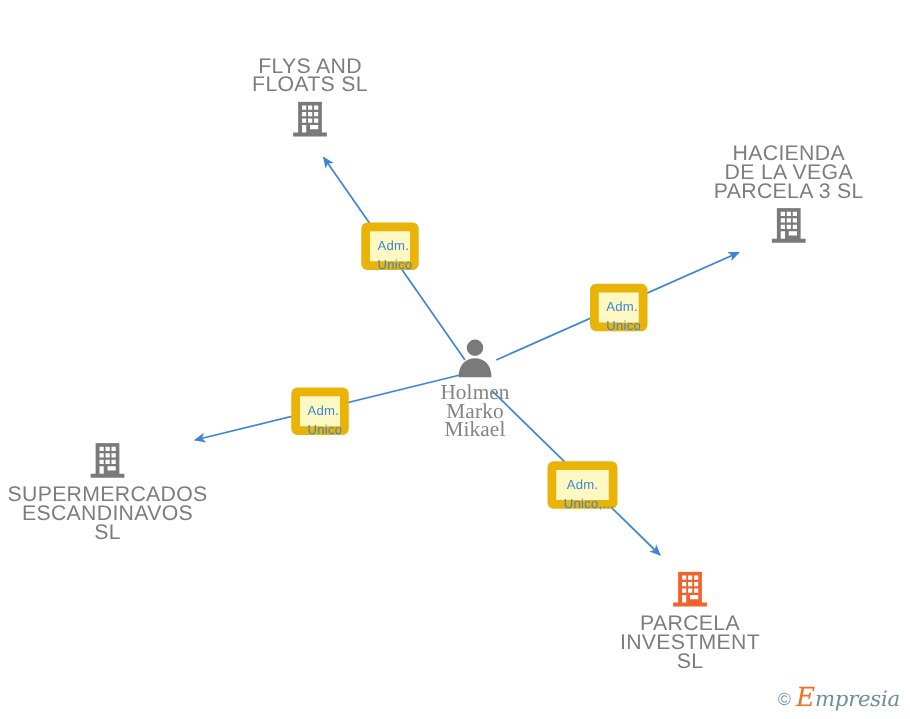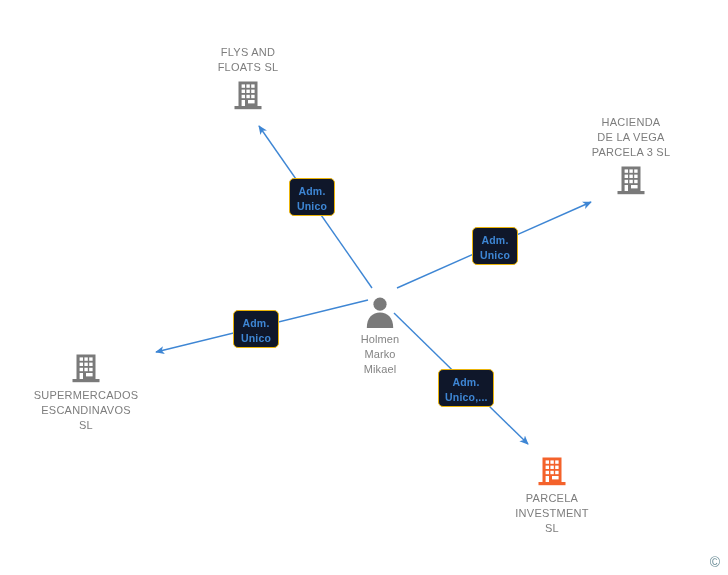--- a/index.html
+++ b/index.html
@@ -38,48 +38,47 @@
     margin-left: -80px;
     text-align: center;
   }
   .node-icon {
     display: block;
     margin: 0 auto;
     line-height: 0;
   }
   .node-label {
     display: block;
-    font-size: 11px;
+    font-size: 17px;
     line-height: 15px;
     color: #7d7d7d;
     letter-spacing: 0.25px;
     white-space: pre-line;
   }
   .node-label.person {
     color: #848484;
     letter-spacing: 0.1px;
   }
   .node.label-above .node-label { margin-bottom: 4px; }
   .node.label-below .node-label { margin-top: 4px; }
 
   
   .edge-label {
     position: absolute;
     box-sizing: border-box;
-    background: #0f172a;
-    border: 1px solid #eab308;
+    background: #fef9c3;
+    border: 7px solid #eab308;
     border-radius: 5px;
     color: #3e86d4;
     font-size: 10.5px;
     line-height: 15px;
     text-align: center;
     padding: 5px 6px 6px 6px;
     white-space: pre-line;
     letter-spacing: 0.2px;
-    font-weight: bold;
   }
   
   #watermark {
     position: absolute;
     right: 8px;
     bottom: 6px;
     display: flex;
     align-items: center;
     gap: 4px;
     user-select: none;
@@ -116,21 +115,21 @@
 
     <line x1="372" y1="288" x2="259" y2="126" stroke="#3e86d4" stroke-width="1.4" marker-end="url(#arrow-blue)"></line>
 
     <line x1="397" y1="288" x2="591" y2="202" stroke="#3e86d4" stroke-width="1.4" marker-end="url(#arrow-blue)"></line>
 
     <line x1="368" y1="300" x2="156" y2="352" stroke="#3e86d4" stroke-width="1.4" marker-end="url(#arrow-blue)"></line>
 
     <line x1="394" y1="313" x2="528" y2="444" stroke="#3e86d4" stroke-width="1.4" marker-end="url(#arrow-blue)"></line>
   </svg>
 
-  <div class="node label-below" style="left:380px; top:294px;">
+  <div class="node label-below" style="left:380px; top:268px;font-family:Liberation Serif, serif;">
     <span class="node-icon">
       <svg width="34" height="34" viewBox="0 0 34 34" xmlns="http://www.w3.org/2000/svg">
         <circle cx="17" cy="10.2" r="6.6" fill="#7a7a7a"></circle>
         <path d="M3.8 34 C3.8 23.6 9.6 18.6 17 18.6 C24.4 18.6 30.2 23.6 30.2 34 Z" fill="#7a7a7a"></path>
       </svg>
     </span>
     <span class="node-label person">Holmen
 Marko
 Mikael</span>
   </div>
@@ -233,15 +232,16 @@
 Unico</div>
 
   <div class="edge-label" style="left:233px; top:310px; width:46px; height:38px;">Adm.
 Unico</div>
 
   <div class="edge-label" style="left:438px; top:369px; width:56px; height:38px;">Adm.
 Unico,...</div>
 
   <div id="watermark">
     <span class="wm-copy">©</span>
+    <span class="wm-brand"><span class="wm-initial">E</span><span>mpresia</span></span>
   </div>
 
 </div>
 
 </body></html>

